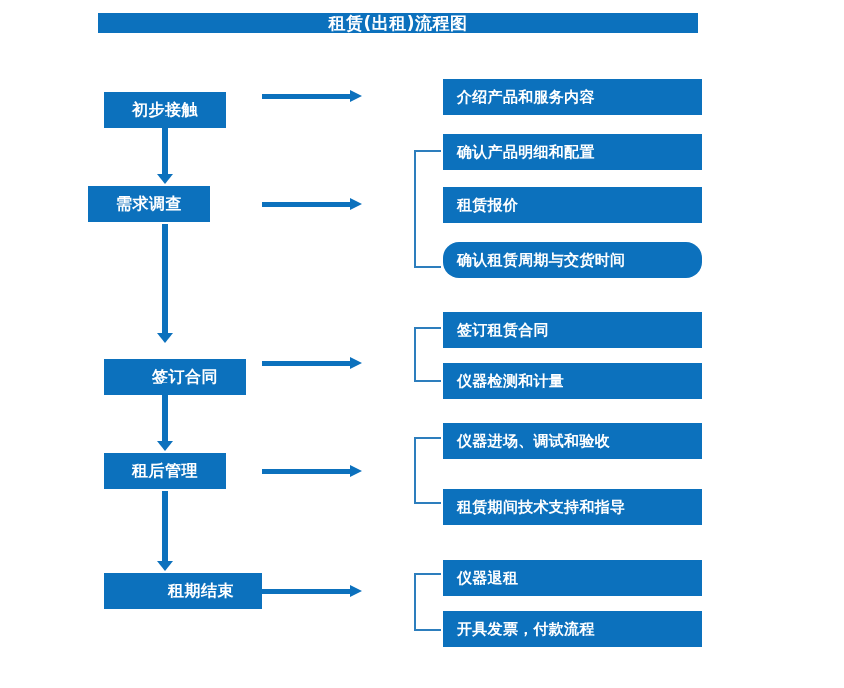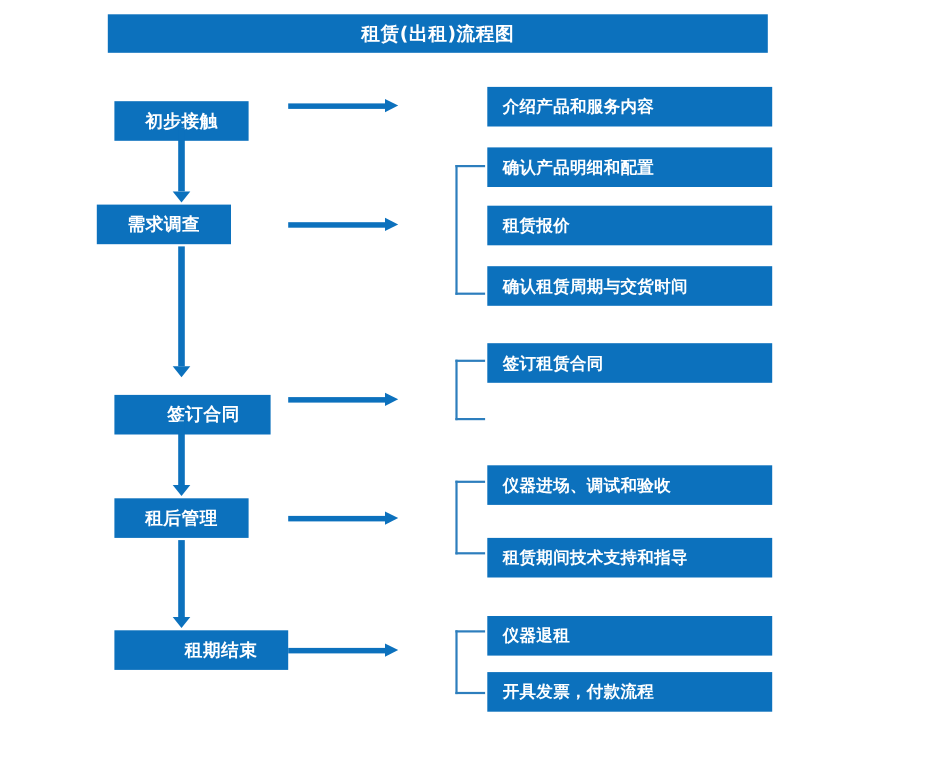--- a/index.html
+++ b/index.html
@@ -15,21 +15,21 @@
     font-family: "DejaVu Sans", "Liberation Sans", sans-serif;
     overflow: hidden;
   }
 
   
   .title-bar {
     position: absolute;
     left: 98px;
     top: 13px;
     width: 600px;
-    height: 35px;
+    height: 20px;
     background: #0c71bd;
     color: #ffffff;
     font-size: 17px;
     font-weight: bold;
     display: flex;
     align-items: center;
     justify-content: center;
     letter-spacing: 0.5px;
   }
 
@@ -191,24 +191,25 @@
   <div class="bracket" style="left:414px; top:437px; height:67px;"></div>
 
   <div class="bracket" style="left:414px; top:573px; height:58px;"></div>
 
   <div class="detail-box" style="top:134px;">确认产品明细和配置</div>
 
   <div class="detail-box" style="top:79px;">介绍产品和服务内容</div>
 
   <div class="detail-box" style="top:187px;">租赁报价</div>
 
-  <div class="detail-box" style="top:242px;">确认租赁周期与交货时间</div>
+  <div class="detail-box" style="top:242px;border-radius:16px;">确认租赁周期与交货时间</div>
 
   <div class="detail-box" style="top:312px;">签订租赁合同</div>
 
+  <div class="detail-box" style="top:363px;">仪器检测和计量</div>
 
   <div class="detail-box" style="top:423px;font-family:Liberation Serif, serif;">仪器进场、调试和验收</div>
 
   <div class="detail-box" style="top:489px;">租赁期间技术支持和指导</div>
 
   <div class="detail-box" style="top:560px;">仪器退租</div>
 
   <div class="detail-box" style="top:611px;">开具发票，付款流程</div>
 
 </div>

